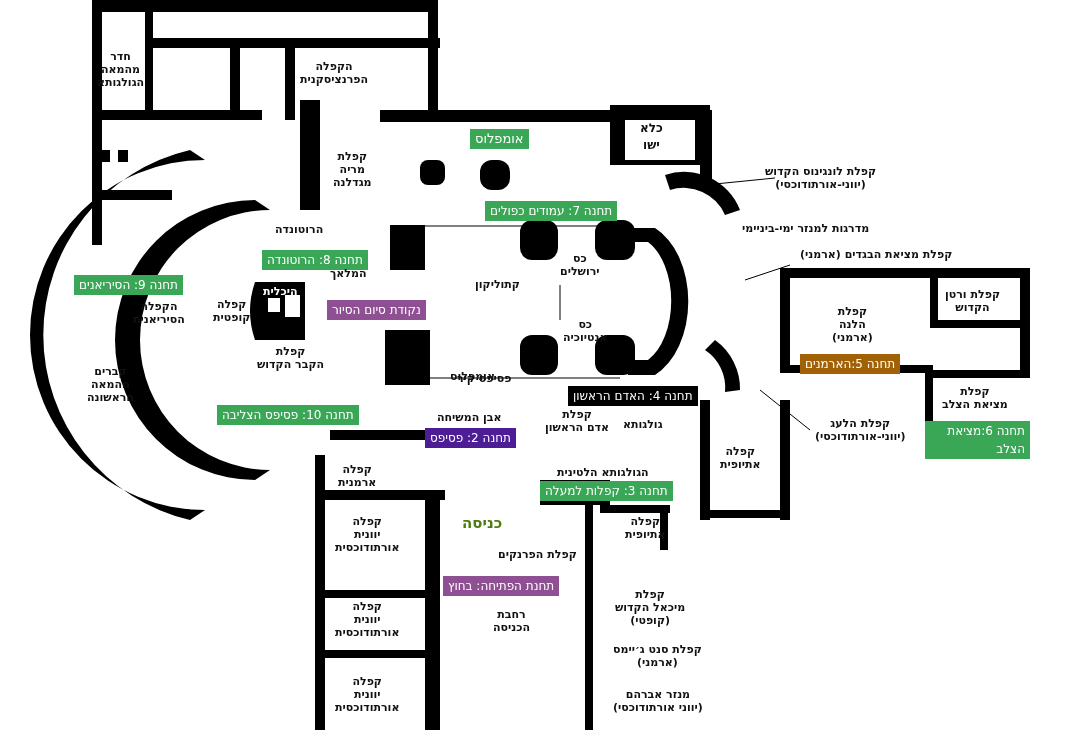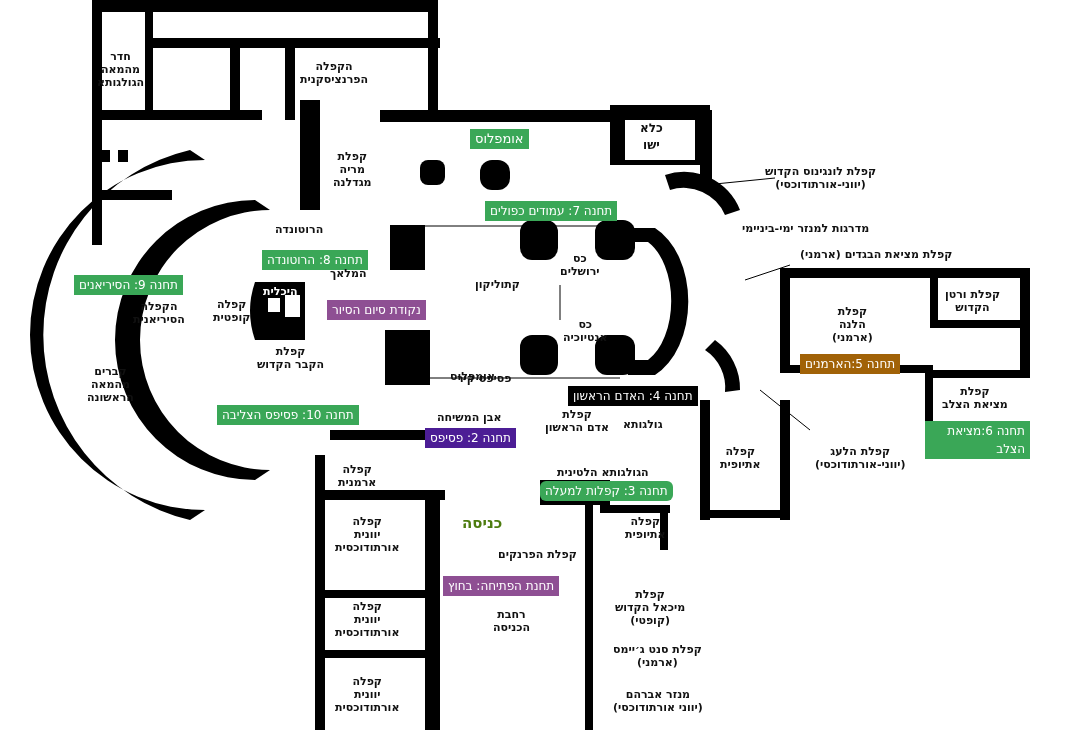--- a/index.html
+++ b/index.html
@@ -91,21 +91,21 @@
 <div class="tag green" style="left: 470px; top: 129px; font-size: 13px; background: rgb(58, 167, 87);">אומפלוס</div>
 <div class="tag green" style="left: 485px; top: 201px; background: rgb(58, 167, 87);">תחנה 7: עמודים כפולים</div>
 <div class="tag green" style="left: 262px; top: 250px; background: rgb(58, 167, 87);">תחנה 8: הרוטונדה</div>
 <div class="tag green" style="left: 74px; top: 275px; background: rgb(58, 167, 87);">תחנה 9: הסיריאנים</div>
 <div class="tag purple" style="left: 327px; top: 300px; background: rgb(142, 79, 147);">נקודת סיום הסיור</div>
 <div class="tag green" style="left: 800px; top: 343px; background: #a16207; margin-top: 11px;">תחנה 5:הארמנים</div>
 <div class="tag green" style="left: 568px; top: 386px; background: #000000;">תחנה 4: האדם הראשון</div>
 <div class="tag green" style="left: 217px; top: 405px; background: rgb(58, 167, 87);">תחנה 10: פסיפס הצליבה</div>
 <div class="tag green" style="left: 425px; top: 428px; background: #4c1d95;">תחנה 2: פסיפס</div>
 <div class="tag green" style="left: 925px; top: 421px; width: 95px; white-space: normal; text-align: right; background: rgb(58, 167, 87);">תחנה 6:מציאת הצלב</div>
-<div class="tag green" style="left: 540px; top: 481px; background: rgb(58, 167, 87); border-radius: 6px;">תחנה 3: קפלות למעלה</div>
+<div class="tag green" style="left: 540px; top: 481px; background: rgb(58, 167, 87);">תחנה 3: קפלות למעלה</div>
 <div class="tag purple" style="left: 443px; top: 576px; background: rgb(142, 79, 147);">תחנת הפתיחה: בחוץ</div>
 <div class="entry" style="left: 462px; top: 514px; color: #4d7c0f;">כניסה</div>
 
 <div class="lbl" style="left:97px;top:50px;">
   <div>חדר</div>
   <div>מהמאה</div>
   <div>הגולגותא</div>
 </div>
 <div class="lbl" style="left:300px;top:60px;">
   <div>הקפלה</div>
@@ -133,21 +133,21 @@
 </div>
 <div class="lbl" style="left:832px;top:305px;">
   <div>קפלת</div>
   <div>הלנה</div>
   <div>(ארמני)</div>
 </div>
 <div class="lbl" style="left:942px;top:385px;">
   <div>קפלת</div>
   <div>מציאת הצלב</div>
 </div>
-<div class="lbl" style="left:815px;top:417px;margin-top:28px;">
+<div class="lbl" style="left:815px;top:417px;">
   <div>קפלת הלעג</div>
   <div>(יווני-אורתודוכסי)</div>
 </div>
 <div class="lbl" style="left:720px;top:445px;">
   <div>קפלה</div>
   <div>אתיופית</div>
 </div>
 <div class="lbl" style="left:625px;top:515px;">
   <div>קפלה</div>
   <div>אתיופית</div>

